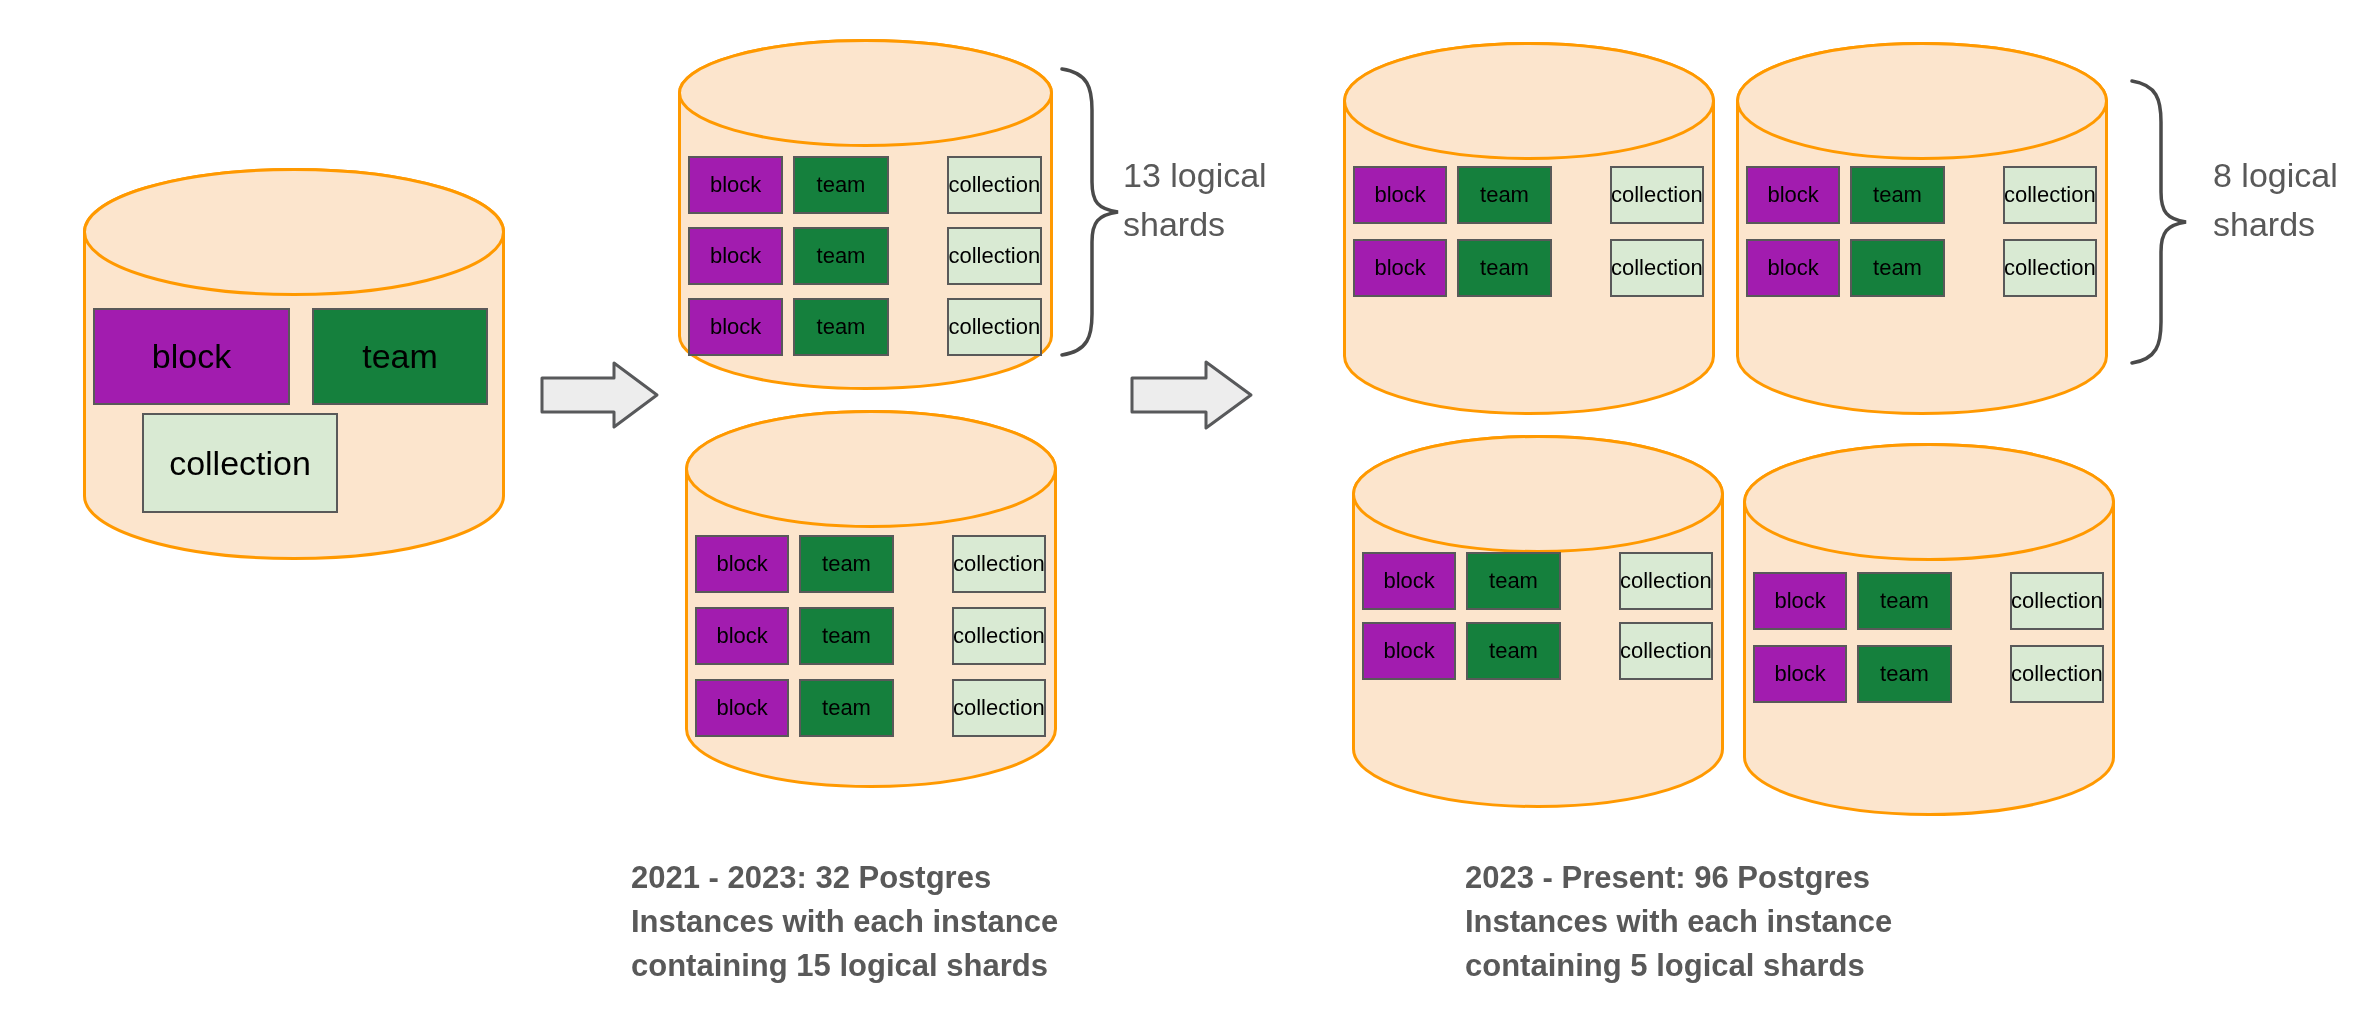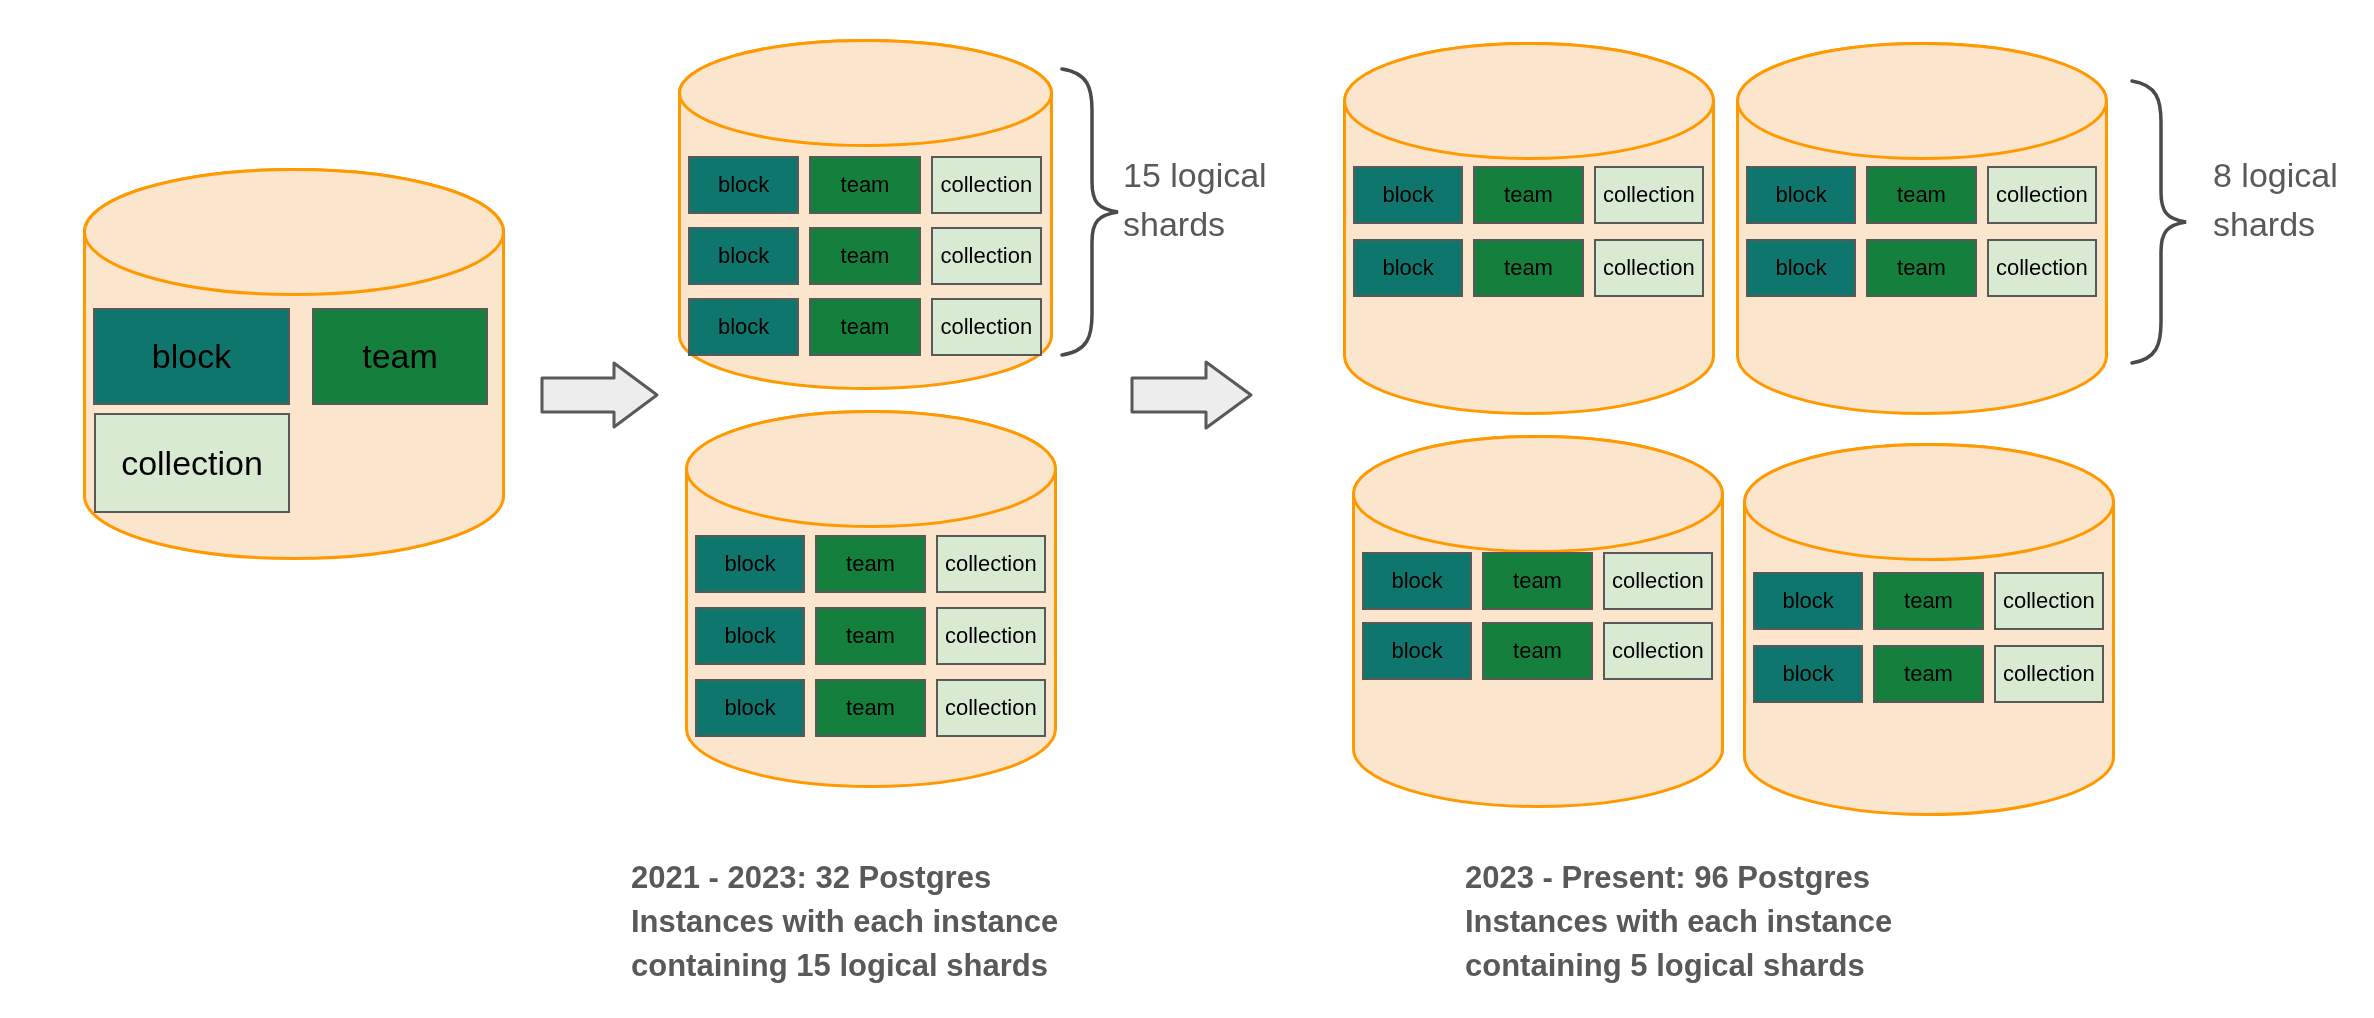--- a/index.html
+++ b/index.html
@@ -14,23 +14,23 @@
     fill:#FCE5CD; stroke:#FF9900; stroke-width:3px;
   }
   
   .rows { position:absolute; left:10px; right:11px; display:flex; flex-direction:column; }
   .shard-row { display:flex; gap:10px; }
   .cell {
     box-sizing:border-box; border:2.5px solid #595959; height:58px; flex:1;
     display:flex; align-items:center; justify-content:center;
     font-size:22px; color:#000; white-space:nowrap; overflow:hidden;
   }
-  .cell.block      { background:#0f766e; }
+  .cell.block      { background:#a21caf; }
   .cell.team       { background:#15803d; }
-  .cell.collection { background:#D9EAD3; }
+  .cell.collection { background:#D9EAD3;margin-left:48px; }
   
   .s1-row { position:absolute; display:flex; gap:22px; }
   .s1-row .cell { flex:none; height:97px; font-size:34px; }
   
   .arrow-svg { position:absolute; }
   .arrow-svg path { fill:#EDEDED; stroke:#58595B; stroke-width:3px; stroke-linejoin:round; }
   .brace-svg { position:absolute; }
   .brace-svg path { fill:none; stroke:#4a4a4a; stroke-width:3.5px; stroke-linecap:round; }
   
   .brace-label {
@@ -109,21 +109,21 @@
         <div class="cell block">block</div>
         <div class="cell team">team</div>
         <div class="cell collection">collection</div>
       </div>
     </div>
   </div>
 
   <svg class="brace-svg" style="left:1056px; top:66px" width="66" height="292" viewBox="0 0 66 292">
     <path d="M6,3 C32,7 36,22 36,44 L36,116 C36,136 42,143 62,146 C42,149 36,156 36,176 L36,248 C36,270 32,285 6,289"></path>
   </svg>
-  <div class="brace-label" style="left:1123px; top:151px">15 logical
+  <div class="brace-label" style="left:1123px; top:151px">13 logical
 shards</div>
 
   <svg class="arrow-svg" style="left:1130px; top:359px" width="124" height="72" viewBox="0 0 124 72">
     <path d="M2,19 H76 V3 L121,36 L76,69 V53 H2 Z"></path>
   </svg>
 
   <div class="cyl" style="left:1343px; top:42px; width:372px; height:373px">
     <svg class="cyl-shape" width="372" height="373" viewBox="0 0 372 373">
       <path d="M1.5,59 A184.5,57.5 0 0 1 370.5,59 L370.5,314 A184.5,57.5 0 0 1 1.5,314 Z"></path>
       <ellipse cx="186" cy="59" rx="184.5" ry="57.5"></ellipse>

